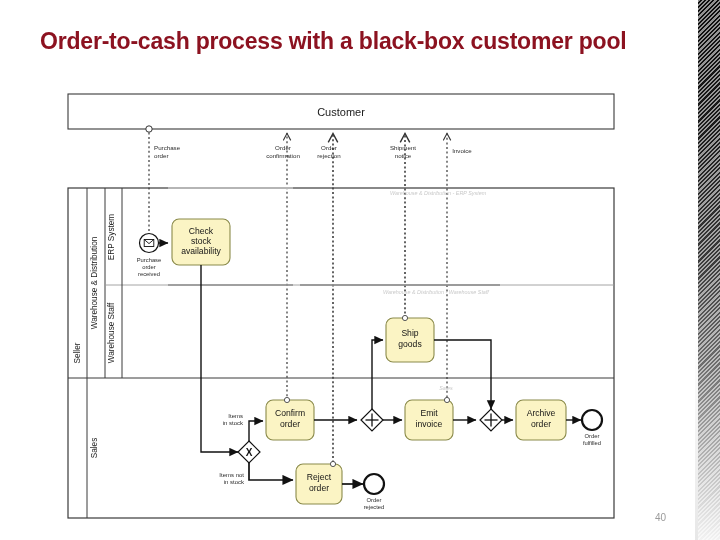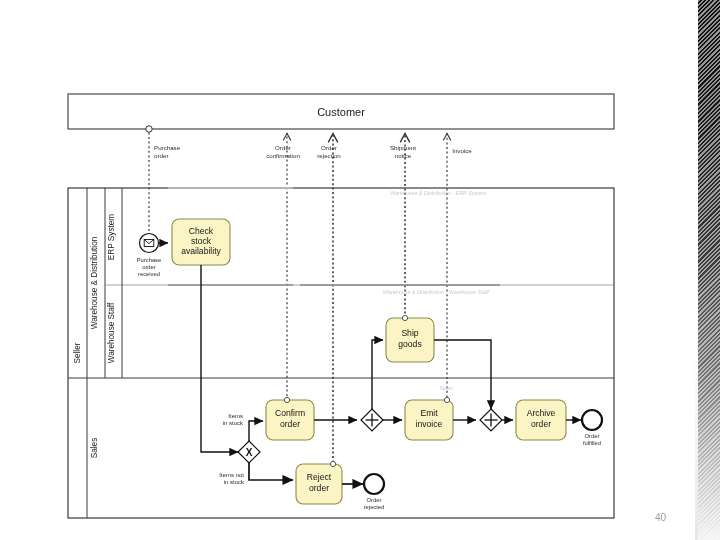--- a/index.html
+++ b/index.html
@@ -47,20 +47,21 @@
   .task-lbl{font-size:8.6px;fill:#141414;}
   .evt-lbl{font-size:5.8px;fill:#2b2b2b;}
   .flow-lbl{font-size:6px;fill:#2b2b2b;}
   .gw-lbl{font-size:10px;font-weight:bold;fill:#111;}
 </style>
 </head>
 <body>
 
 <div id="slide">
 
+  <div id="title">Order-to-cash process with a black-box customer pool</div>
 
   <div id="diagram">
     <svg width="720" height="540" viewBox="0 0 720 540" xmlns="http://www.w3.org/2000/svg">
       <defs>
         <marker id="solidArrow" markerWidth="7" markerHeight="7" refX="6.2" refY="3" orient="auto">
           <path d="M0,0 L6.5,3 L0,6 Z" fill="#111"></path>
         </marker>
         <marker id="openArrow" markerWidth="9" markerHeight="9" refX="7.5" refY="4" orient="auto">
           <path d="M0.8,7.4 L7.2,4 L0.8,0.6" fill="none" stroke="#333" stroke-width="1"></path>
         </marker>

